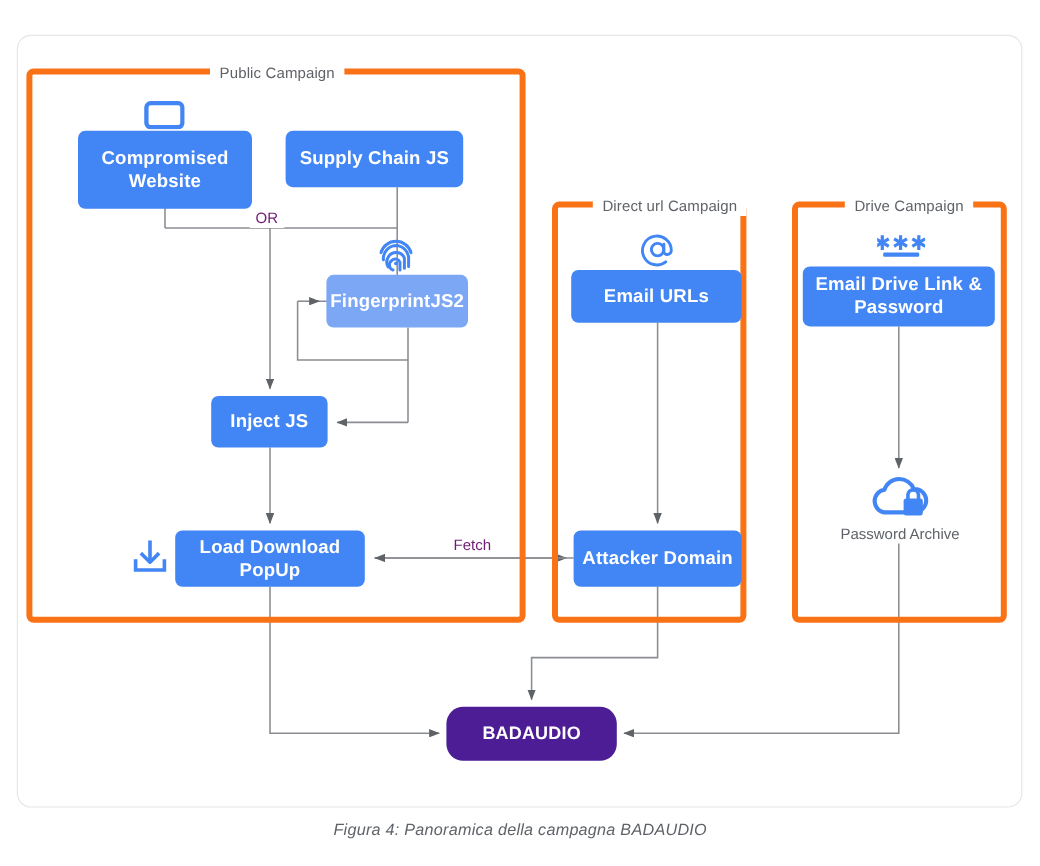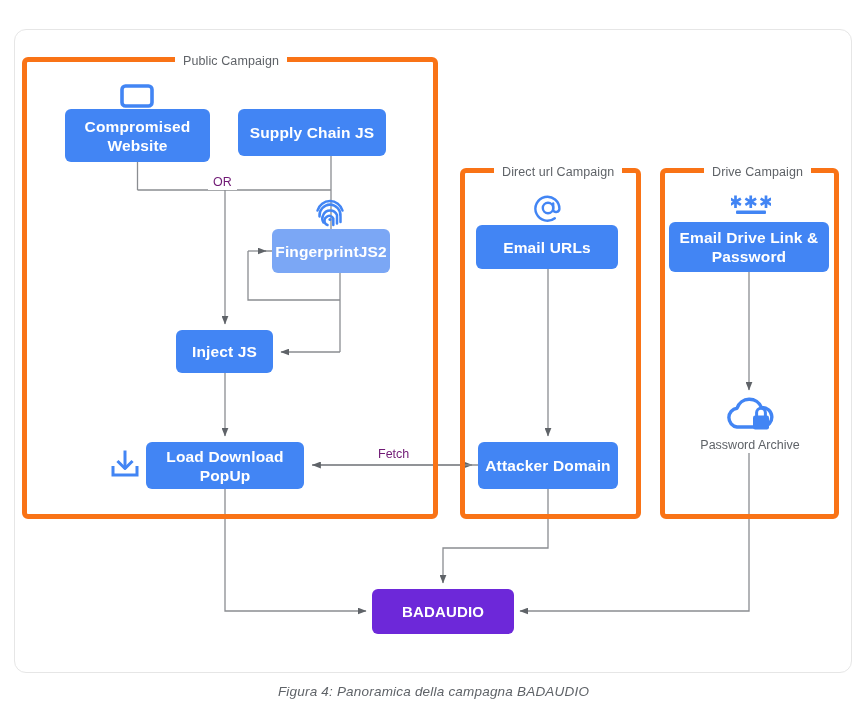--- a/index.html
+++ b/index.html
@@ -53,21 +53,21 @@
     top: -9px;
     background: #ffffff;
     padding: 0 8px;
     font-size: 12.5px;
     color: #5f6368;
     white-space: nowrap;
     line-height: 16px;
     letter-spacing: .1px;
   }
   #group-public   { left: 22px;  top: 57px;  width: 416px; height: 462px; }
-  #group-direct   { left: 460px; top: 168px; width: 181px; height: 351px; }
+  #group-direct   { left: 460px; top: 168px; width: 162px; height: 351px; }
   #group-drive    { left: 660px; top: 168px; width: 179px; height: 351px; }
   #group-public  .group-label { left: 148px; }
   #group-direct  .group-label { left: 29px; }
   #group-drive   .group-label { left: 39px; }
 
   
   .node {
     position: absolute;
     box-sizing: border-box;
     border-radius: 6px;
@@ -77,23 +77,23 @@
     text-align: center;
     color: #ffffff;
     font-weight: bold;
     font-size: 15.5px;
     line-height: 19px;
     letter-spacing: .15px;
     padding: 2px 6px;
   }
   .node.blue   { background: #4285f4; }
   .node.light  { background: #7ba7f5; }
-  .node.red    { background: #6d28d9; }
-
-  #node-compromised-website { left: 65px;  top: 109px; width: 145px; height: 53px; }
+  .node.red    { background: #4c1d95; border-radius: 14px; }
+
+  #node-compromised-website { left: 65px;  top: 109px; width: 145px; height: 65px; }
   #node-supply-chain-js     { left: 238px; top: 109px; width: 148px; height: 47px; }
   #node-fingerprintjs2      { left: 272px; top: 229px; width: 118px; height: 44px; }
   #node-inject-js           { left: 176px; top: 330px; width: 97px;  height: 43px; }
   #node-load-download-popup { left: 146px; top: 442px; width: 158px; height: 47px; }
   #node-email-urls          { left: 476px; top: 225px; width: 142px; height: 44px; }
   #node-attacker-domain     { left: 478px; top: 442px; width: 140px; height: 47px; }
   #node-email-drive-link    { left: 669px; top: 222px; width: 160px; height: 50px; }
   #node-badaudio            { left: 372px; top: 589px; width: 142px; height: 45px; font-size: 15px; }
 
   

